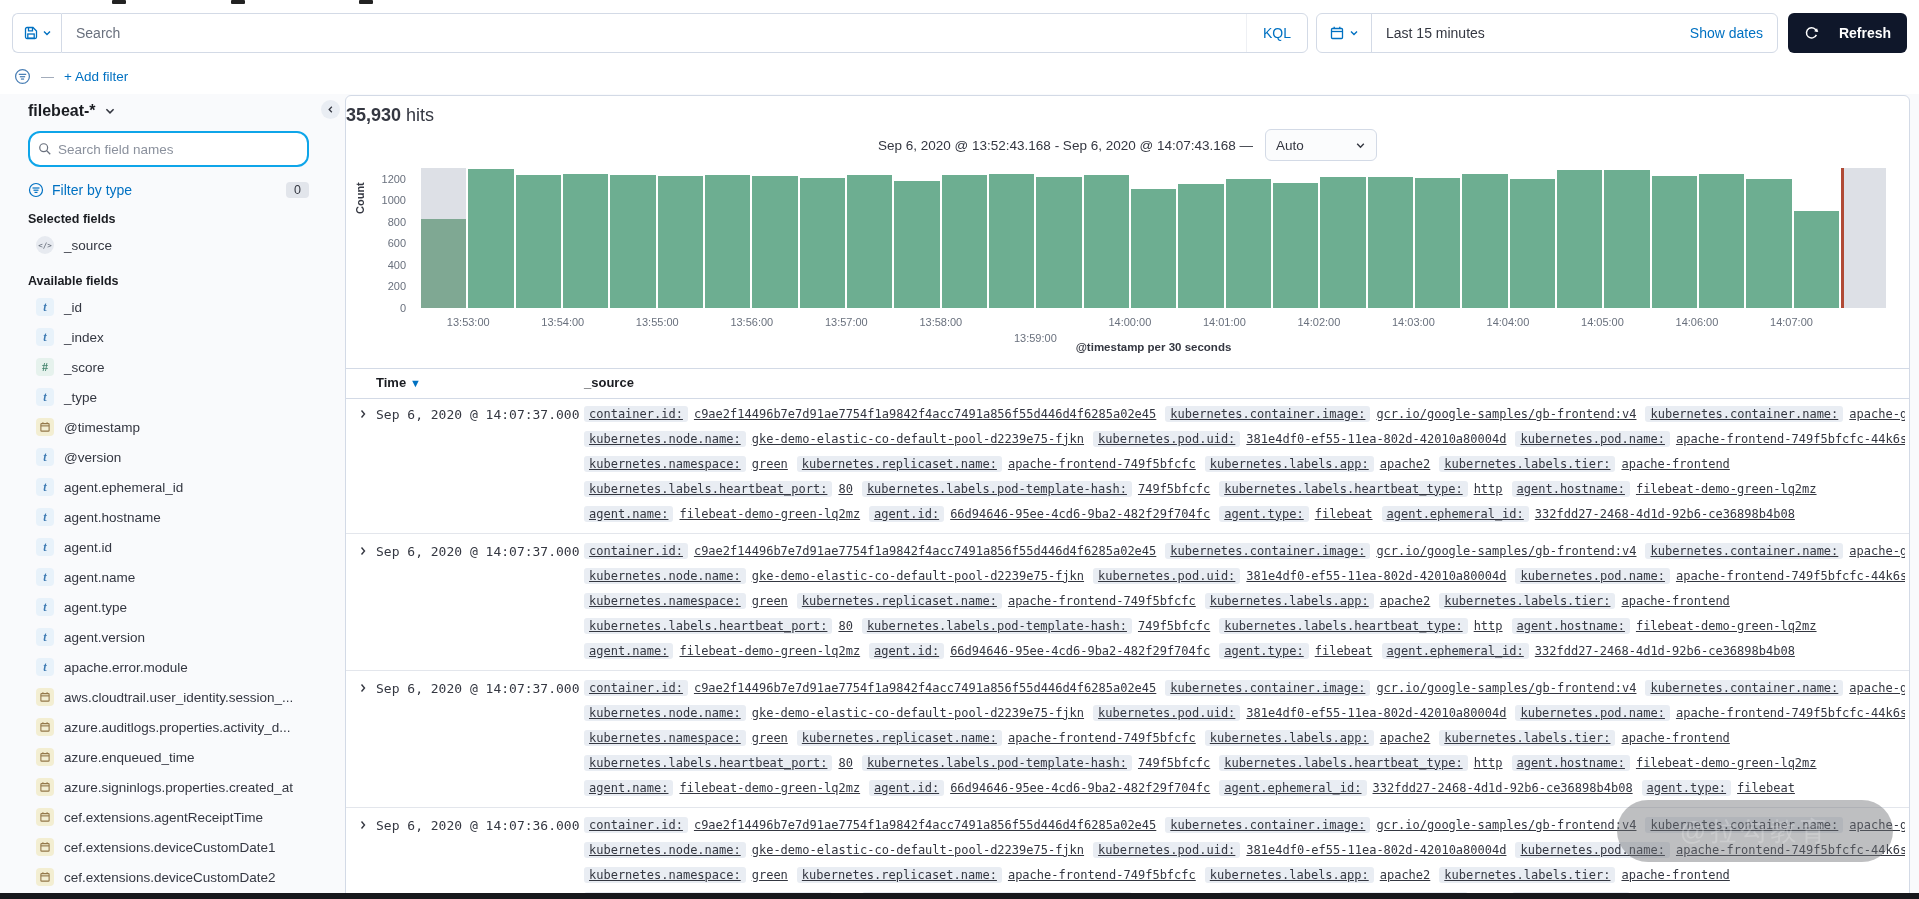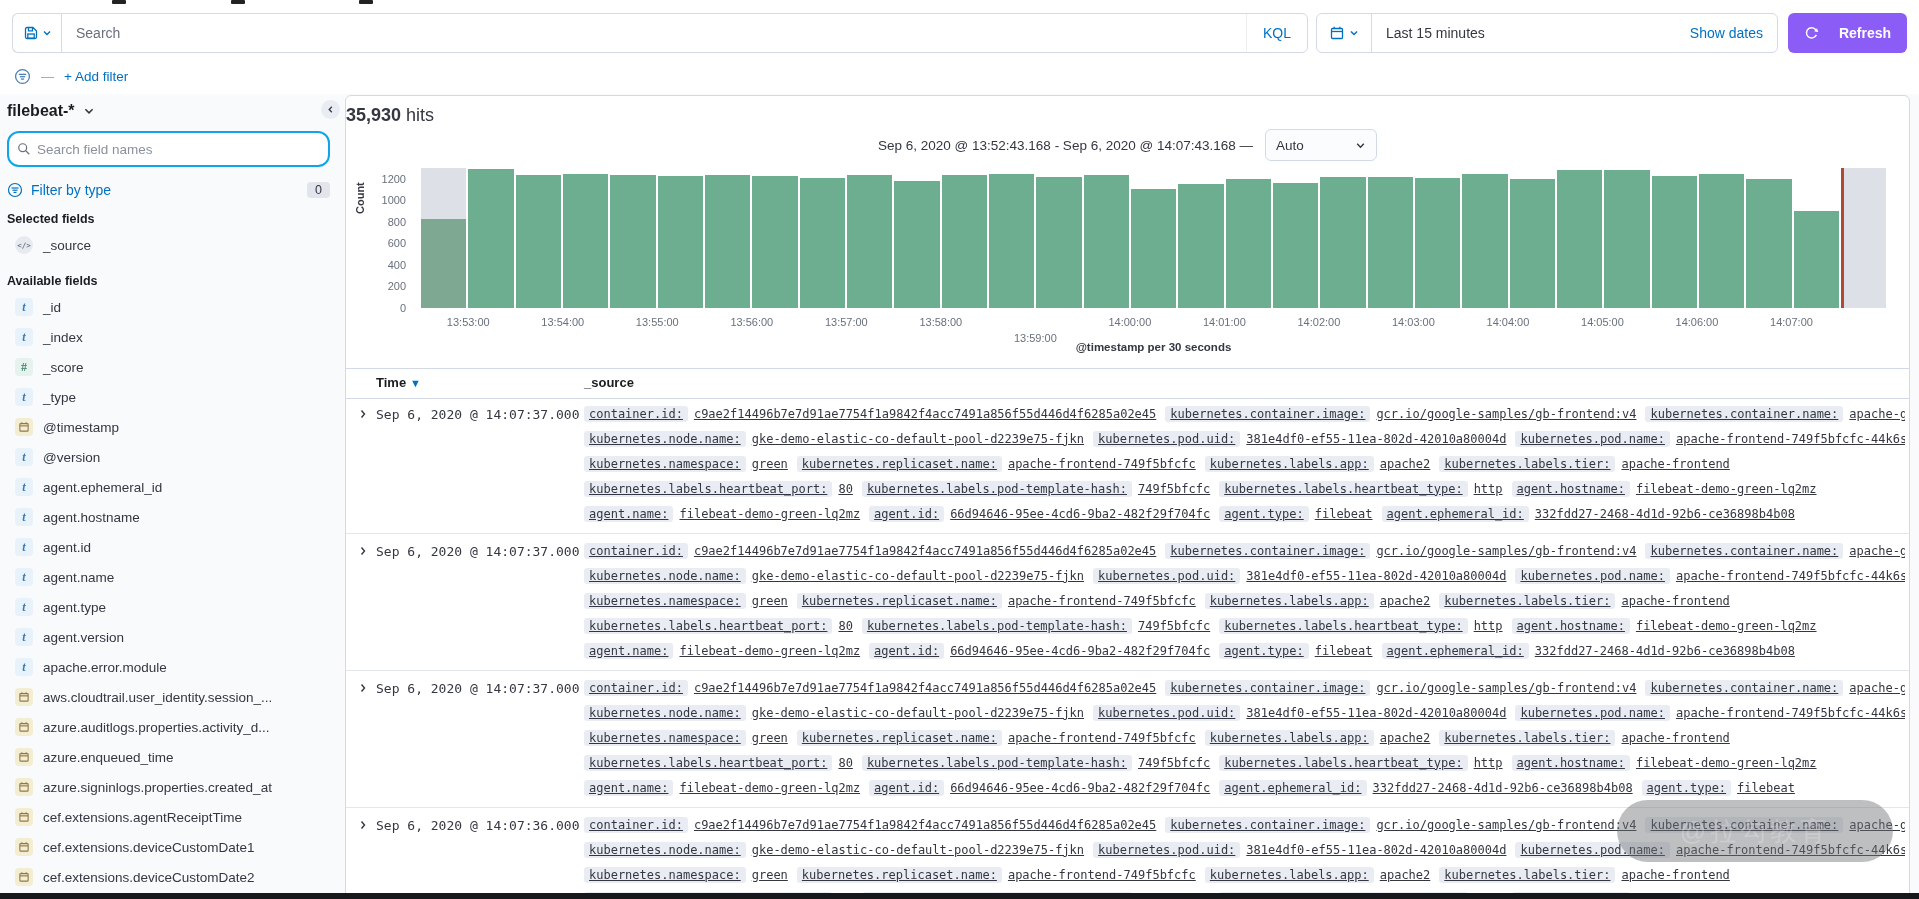--- a/index.html
+++ b/index.html
@@ -14,29 +14,29 @@
   .save-btn{width:49px;border:1px solid #d3dae6;border-right:none;border-radius:6px 0 0 6px;background:#fff;
             display:flex;align-items:center;justify-content:center;gap:3px;cursor:pointer;}
   .search-box{flex:1;border:1px solid #d3dae6;border-radius:0 6px 6px 0;background:#fff;display:flex;align-items:center;}
   .search-box input{flex:1;border:none;outline:none;font:14px "Liberation Sans",sans-serif;padding:0 14px;color:#343741;background:transparent;}
   .search-box input::placeholder{color:#69707d;}
   .kql{padding:0 16px;height:100%;display:flex;align-items:center;color:#0071c2;font-size:14px;border-left:1px solid #eef0f4;}
   .datepicker{width:460px;margin-left:8px;border:1px solid #d3dae6;border-radius:6px;background:#fff;display:flex;align-items:center;}
   .dp-cal{width:54px;height:100%;display:flex;align-items:center;justify-content:center;gap:4px;border-right:1px solid #d3dae6;cursor:pointer;}
   .dp-range{padding-left:14px;font-size:14px;color:#343741;}
   .dp-show{margin-left:auto;padding-right:14px;color:#0071c2;font-size:14px;cursor:pointer;text-align:center;}
-  .refresh-btn{width:119px;margin-left:10px;border:none;border-radius:6px;background:#8b5cf6;color:#fff;
+  .refresh-btn{width:119px;margin-left:10px;border:none;border-radius:6px;background:#0f172a;color:#fff;
                font:700 14px "Liberation Sans",sans-serif;display:flex;align-items:center;justify-content:center;gap:20px;cursor:pointer;}
   .qb-row2{position:absolute;top:52px;left:14px;height:28px;display:flex;align-items:center;gap:10px;}
   .dash{color:#98a2b3;font-size:13px;}
   .add-filter{color:#0071c2;font-size:13.5px;cursor:pointer;}
   
   .content{position:absolute;top:94px;left:0;right:0;bottom:0;background:#f9fafc;}
   
-  .sidebar{position:absolute;top:0;left:0;width:337px;bottom:0;padding:0 7px;box-sizing:border-box;overflow:hidden;}
+  .sidebar{position:absolute;top:0;left:0;width:337px;bottom:0;padding:0 28px;box-sizing:border-box;overflow:hidden;}
   .idx-row{margin-top:8px;display:flex;align-items:center;gap:8px;cursor:pointer;}
   .idx-name{font-size:16px;font-weight:700;color:#1a1c21;}
   .field-search{margin-top:11px;height:32px;border:2px solid #0ea5e9;border-radius:12px;background:#fff;display:flex;align-items:center;padding:0 8px;}
   .field-search input{flex:1;border:none;outline:none;font:13.5px "Liberation Sans",sans-serif;color:#343741;background:transparent;padding-left:6px;}
   .field-search input::placeholder{color:#8b919d;}
   .ftype-row{margin-top:15px;display:flex;align-items:center;gap:8px;cursor:pointer;}
   .ftype-label{color:#0071c2;font-size:14px;}
   .zero-badge{margin-left:auto;background:#e2e5eb;border-radius:4px;padding:1px 8px;font-size:12.5px;color:#343741;}
   .side-head{margin-top:14px;font-size:12.5px;font-weight:700;color:#1a1c21;}
   .field-list{margin-top:4px;}

